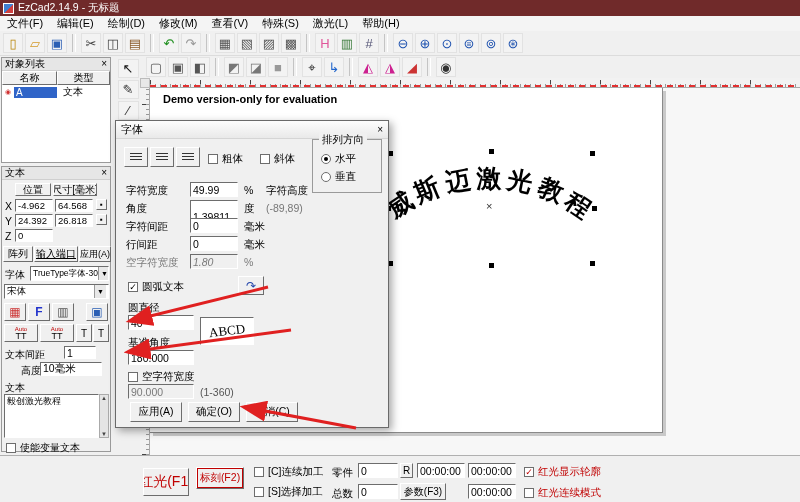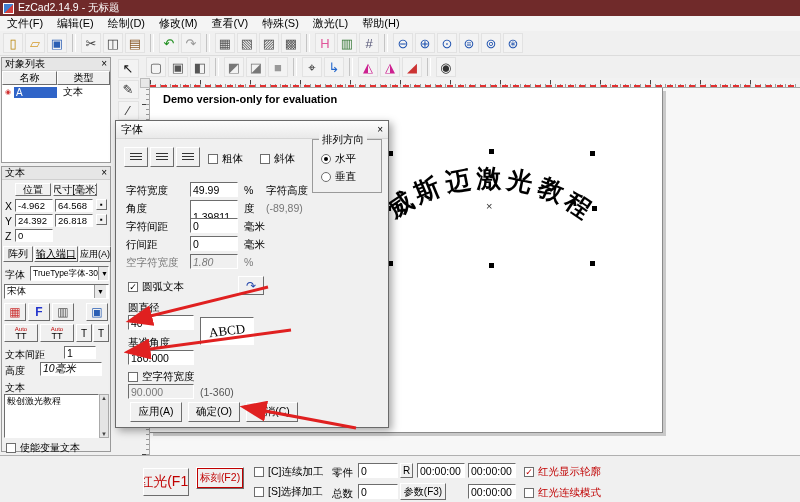--- a/index.html
+++ b/index.html
@@ -243,22 +243,22 @@
       <div class="btn3d" style="position:absolute;left:74px;top:144px;width:16px;height:18px;">
           <span>T</span>
         </div>
       <div class="btn3d" style="position:absolute;left:91px;top:144px;width:16px;height:18px;">
           <span>T</span>
         </div>
 
       <span class="lbl" style="left:3px;top:168px;font-size:10px;">文本间距</span>
       <div class="field" style="position:absolute;left:62px;top:166px;width:32px;height:13px;">1</div>
 
-      <span class="lbl" style="left:3px;top:184px;font-size:10px;">高度</span>
-      <div class="field" style="position:absolute;left:38px;top:182px;width:62px;height:14px;font-style:italic;">10毫米</div>
+      <span class="lbl" style="left:19px;top:184px;font-size:10px;">高度</span>
+      <div class="field" style="position:absolute;left:38px;top:182px;width:62px;height:14px;">10毫米</div>
 
       <span class="lbl" style="left:3px;top:201px;font-size:10px;">文本</span>
       <div class="field" style="position:absolute;left:2px;top:214px;width:95px;height:44px;align-items:flex-start;font-size:9px;">毅创激光教程</div>
       <div class="scroll" style="left:97px;top:214px;width:10px;height:44px;">
         <span>▲</span>
         <span>▼</span>
       </div>
 
       <div class="cbrow" style="left:4px;top:261px;font-size:10px;">
         <span class="cb"></span>

